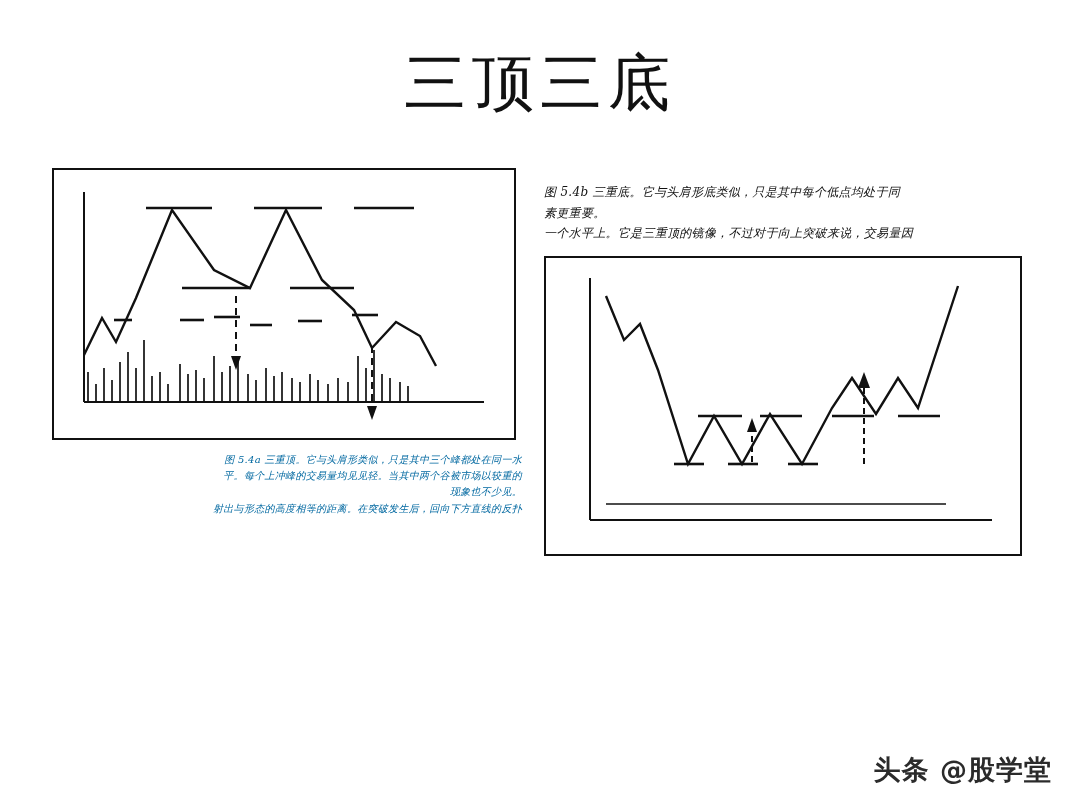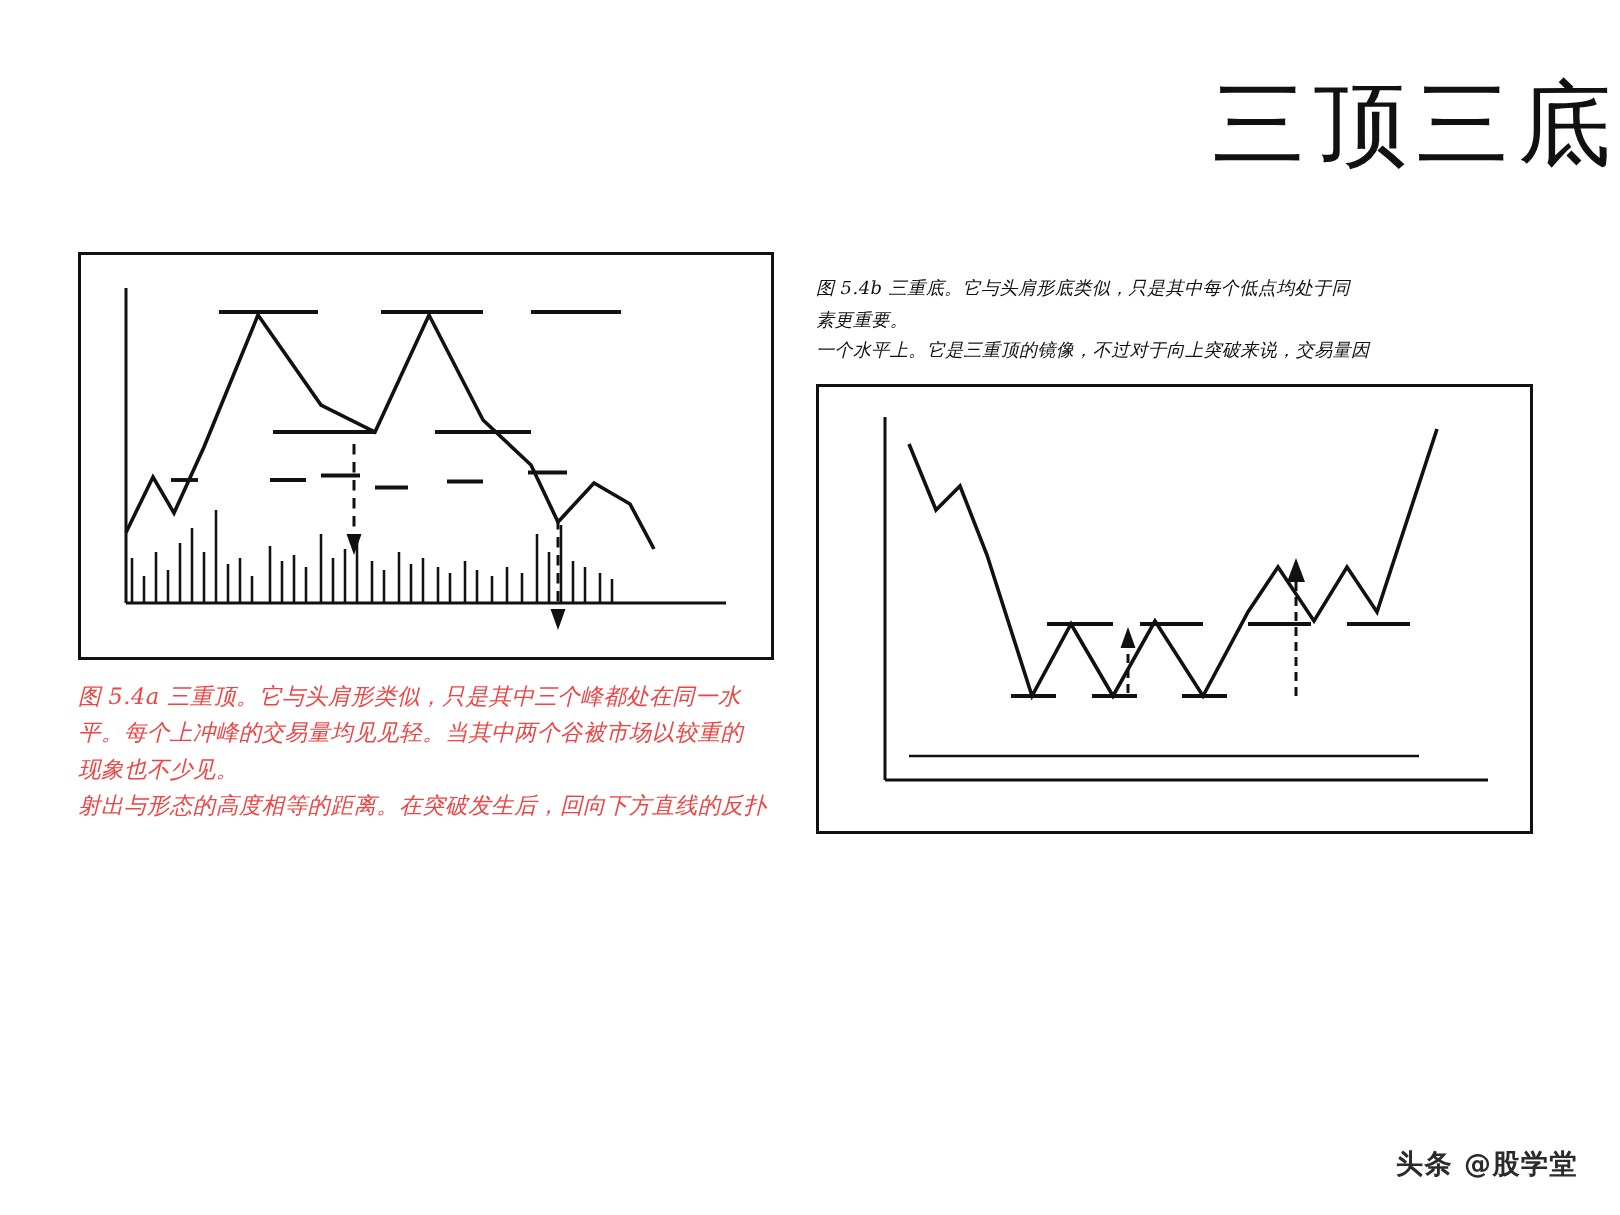--- a/index.html
+++ b/index.html
@@ -18,21 +18,21 @@
     position: absolute;
     inset: 0;
     background: #ffffff;
   }
   
   #page-title {
     position: absolute;
     top: 52px;
     left: 0;
     width: 1080px;
-    text-align: right;
+    text-align: center;
     font-family: "DejaVu Serif", serif;
     font-size: 62px;
     letter-spacing: 6px;
     color: #111111;
     font-weight: 400;
     line-height: 1;
   }
   
   #fig-a-box {
     position: absolute;
@@ -43,25 +43,26 @@
     border: 2px solid #111;
     background: #fff;
     box-sizing: border-box;
   }
   #fig-a-caption {
     position: absolute;
     left: 52px;
     top: 452px;
     width: 470px;
     font-family: "DejaVu Serif", serif;
-    font-size: 15px;
+    font-size: 10px;
     line-height: 1.62;
-    color: #ef4444;
+    color: #0369a1;
     font-style: italic;
     letter-spacing: 0.3px;
+    text-align: right;
   }
   
   #fig-b-caption {
     position: absolute;
     left: 544px;
     top: 182px;
     width: 486px;
     font-family: "DejaVu Serif", serif;
     font-size: 12px;
     line-height: 1.72;
@@ -79,21 +80,21 @@
     background: #fff;
     box-sizing: border-box;
   }
   svg { display: block; }
   
   #watermark {
     position: absolute;
     right: 28px;
     bottom: 22px;
     font-family: "DejaVu Sans", sans-serif;
-    font-size: 18px;
+    font-size: 27px;
     font-weight: bold;
     color: #2b2b2b;
     letter-spacing: 1px;
     white-space: nowrap;
   }
 </style>
 </head>
 <body>
 
 <div class="page">

